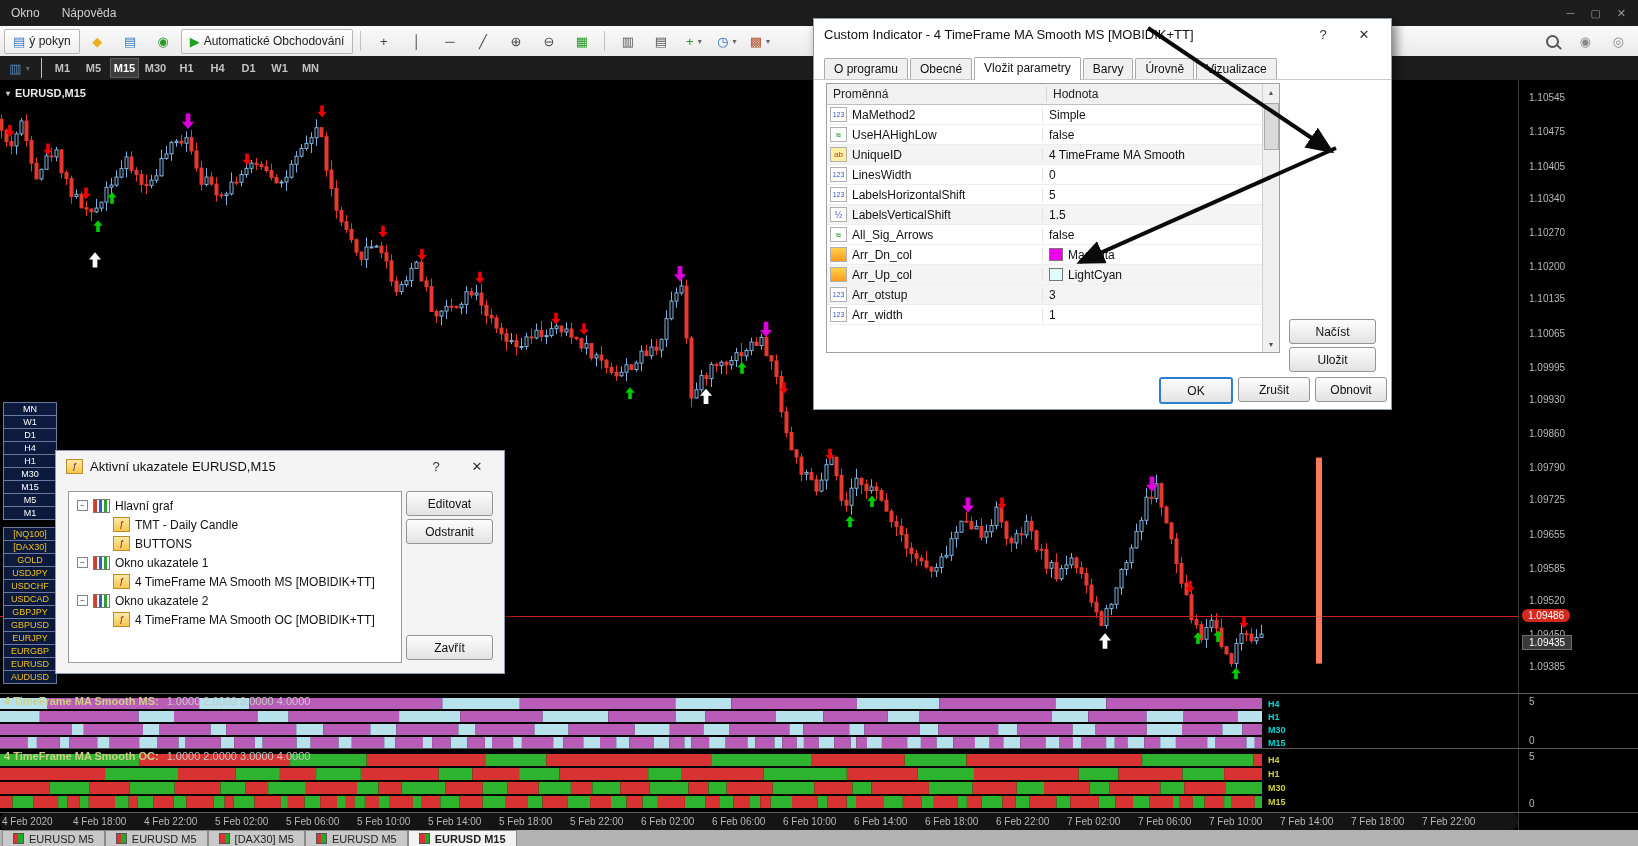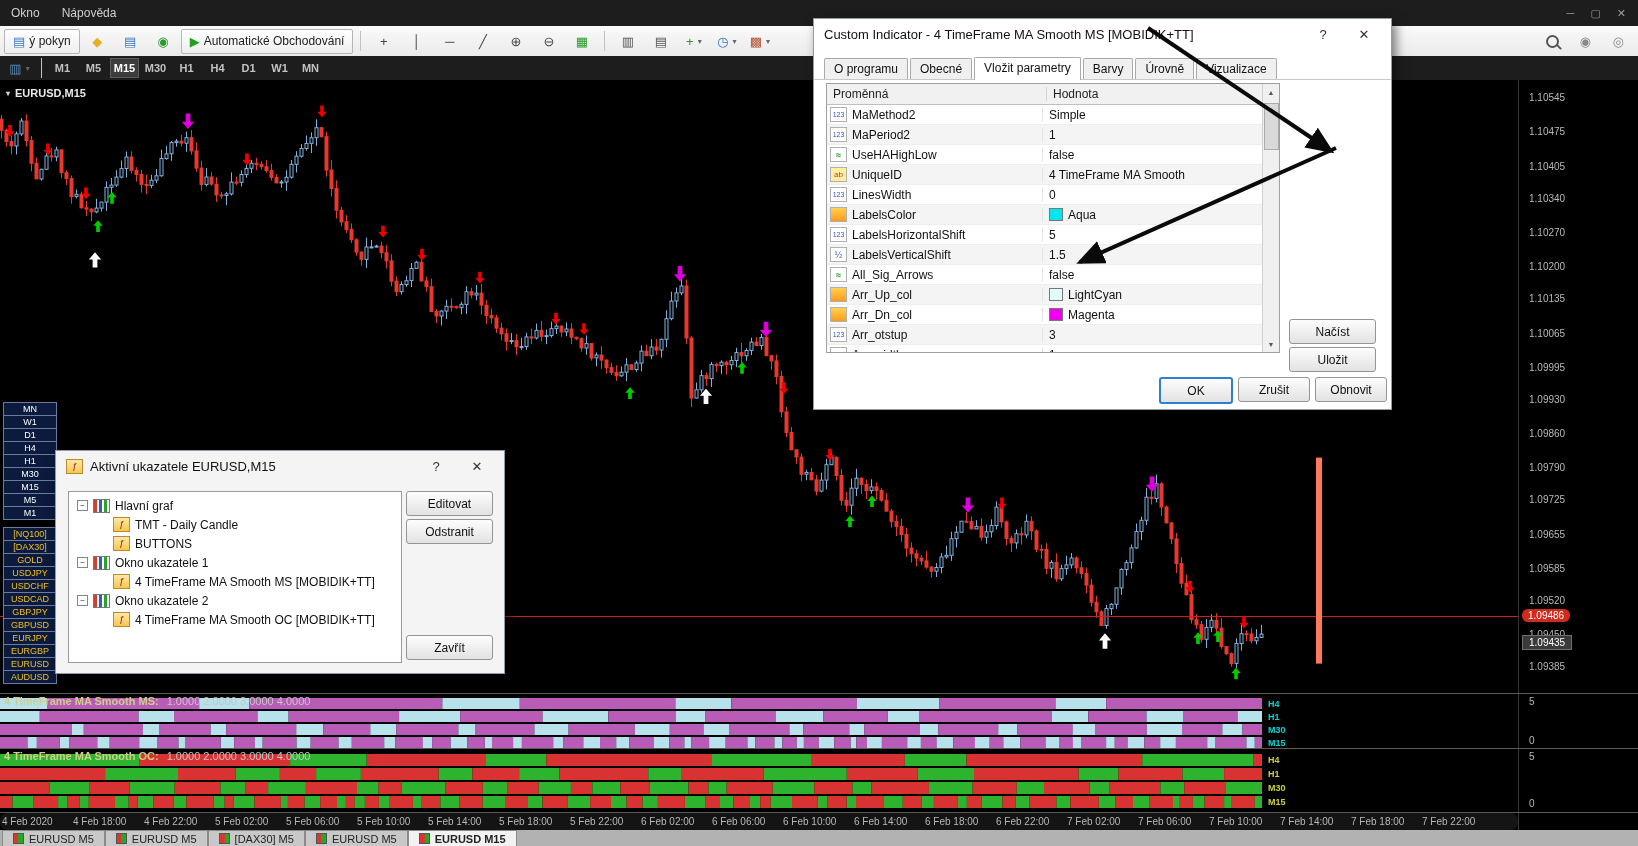--- a/index.html
+++ b/index.html
@@ -1253,54 +1253,39 @@
         <div class="h-val">Hodnota</div>
       </div>
       <div id="ci-rows">
           <div class="prow">
             <span class="pic pic-num">123</span>
             <span class="pname">MaMethod2</span>
             <span class="pval">
               <span>Simple</span>
             </span>
           </div>
-          <div class="prow alt">
-            <span class="pic pic-num">123</span>
-            <span class="pname">MaPeriod2</span>
-            <span class="pval">
-              <span>1</span>
-            </span>
-          </div>
           <div class="prow">
             <span class="pic pic-bool">≈</span>
             <span class="pname">UseHAHighLow</span>
             <span class="pval">
               <span>false</span>
             </span>
           </div>
           <div class="prow alt">
             <span class="pic pic-text">ab</span>
             <span class="pname">UniqueID</span>
             <span class="pval">
               <span>4 TimeFrame MA Smooth</span>
             </span>
           </div>
           <div class="prow">
             <span class="pic pic-num">123</span>
             <span class="pname">LinesWidth</span>
             <span class="pval">
               <span>0</span>
-            </span>
-          </div>
-          <div class="prow alt">
-            <span class="pic pic-color"></span>
-            <span class="pname">LabelsColor</span>
-            <span class="pval">
-              <span class="swatch" style="background: rgb(0, 229, 238);"></span>
-              <span>Aqua</span>
             </span>
           </div>
           <div class="prow">
             <span class="pic pic-num">123</span>
             <span class="pname">LabelsHorizontalShift</span>
             <span class="pval">
               <span>5</span>
             </span>
           </div>
           <div class="prow alt">
@@ -1310,34 +1295,34 @@
               <span>1.5</span>
             </span>
           </div>
           <div class="prow">
             <span class="pic pic-bool">≈</span>
             <span class="pname">All_Sig_Arrows</span>
             <span class="pval">
               <span>false</span>
             </span>
           </div>
+          <div class="prow">
+            <span class="pic pic-color"></span>
+            <span class="pname">Arr_Dn_col</span>
+            <span class="pval">
+              <span class="swatch" style="background: rgb(238, 0, 238);"></span>
+              <span>Magenta</span>
+            </span>
+          </div>
           <div class="prow alt">
             <span class="pic pic-color"></span>
             <span class="pname">Arr_Up_col</span>
             <span class="pval">
               <span class="swatch" style="background: rgb(223, 251, 251);"></span>
               <span>LightCyan</span>
-            </span>
-          </div>
-          <div class="prow">
-            <span class="pic pic-color"></span>
-            <span class="pname">Arr_Dn_col</span>
-            <span class="pval">
-              <span class="swatch" style="background: rgb(238, 0, 238);"></span>
-              <span>Magenta</span>
             </span>
           </div>
           <div class="prow alt">
             <span class="pic pic-num">123</span>
             <span class="pname">Arr_otstup</span>
             <span class="pval">
               <span>3</span>
             </span>
           </div>
           <div class="prow">

